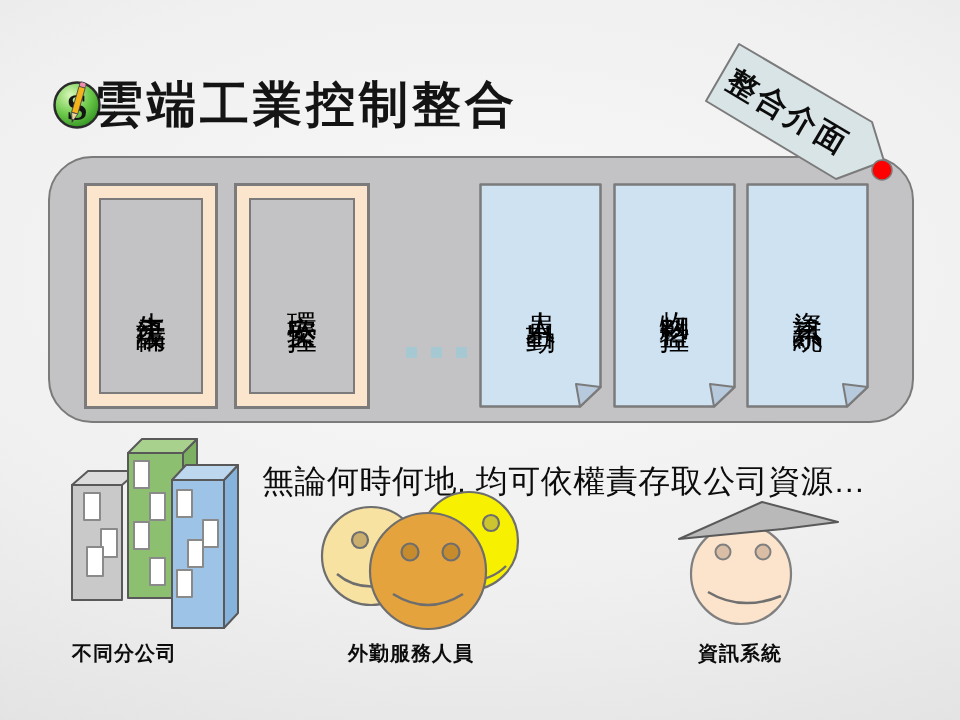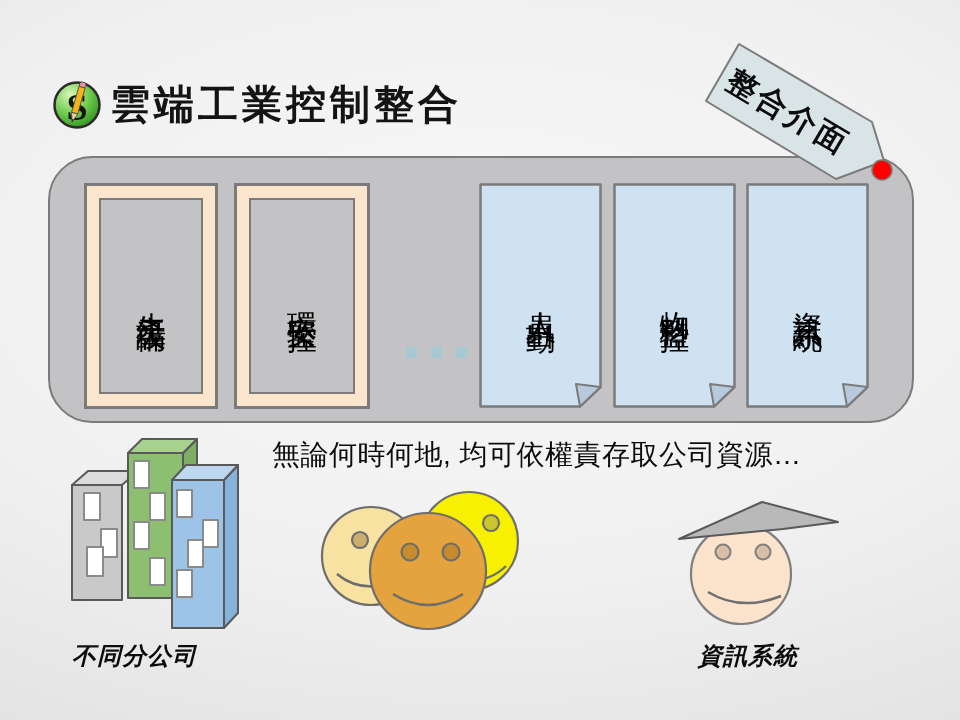--- a/index.html
+++ b/index.html
@@ -4,22 +4,22 @@
 <style>
   html,body{margin:0;padding:0;}
   .stage{
     position:relative; width:960px; height:720px; overflow:hidden;
     font-family:"Liberation Sans","DejaVu Sans",sans-serif;
     background:radial-gradient(ellipse 130% 95% at 50% 38%, #f8f8f8 0%, #f0f0f0 45%, #e1e1e1 82%, #d5d5d5 100%);
   }
   .abs{position:absolute;}
   
   .title{
-    left:110px; top:76px; height:56px; line-height:56px;
-    font-size:40px; font-weight:bold; color:#141414; letter-spacing:4px; white-space:nowrap;
+    left:94px; top:76px; height:56px; line-height:56px;
+    font-size:49px; font-weight:bold; color:#141414; letter-spacing:4px; white-space:nowrap;
   }
   
   .panel{
     left:48px; top:156px; width:866px; height:267px;
     background:#c3c3c5; border:2px solid #7b7b7b; border-radius:44px;
     box-sizing:border-box;
   }
   
   .framed-box{
     position:absolute; width:134px; height:226px;
@@ -39,25 +39,25 @@
     position:absolute; width:123px; height:225px;
     display:flex; align-items:center; justify-content:center;
   }
   .doc-box svg{position:absolute; left:0; top:0;}
   .doc-box .vtext{position:relative;}
   
   .dots{position:absolute; left:356px; top:189px; display:flex; gap:14px;}
   .dots span{width:11px; height:11px; background:#a6c8d2; display:block;}
   
   .caption{
-    left:262px; top:436px; font-size:28px; color:#0c0c0c; white-space:nowrap; letter-spacing:0.5px;margin-left:10px;
+    left:262px; top:460px; font-size:32px; color:#0c0c0c; white-space:nowrap; letter-spacing:0.5px;
   }
   
   .blabel{
-    top:640px; font-size:24px; font-weight:bold; color:#0c0c0c; letter-spacing:1px; white-space:nowrap;font-style:italic;
+    top:640px; font-size:20px; font-weight:bold; color:#0c0c0c; letter-spacing:1px; white-space:nowrap;
   }
 </style>
 </head>
 <body>
 
 <div class="stage">
 
   <svg class="abs" style="left:52px; top:80px;" width="50" height="50" viewBox="0 0 50 50">
     <defs>
       <radialGradient id="icg" cx="35%" cy="28%" r="80%">
@@ -184,15 +184,16 @@
 
   <svg class="abs" style="left:658px; top:488px;" width="200" height="150" viewBox="0 0 200 150">
     <circle cx="83" cy="86" r="50" fill="#fbe3cc" stroke="#808080" stroke-width="2.2"></circle>
     <circle cx="65" cy="64" r="7.5" fill="#d9bda4" stroke="#808080" stroke-width="2"></circle>
     <circle cx="105" cy="64" r="7.5" fill="#d9bda4" stroke="#808080" stroke-width="2"></circle>
     <path d="M50,104 Q83,124 123,108" fill="none" stroke="#707070" stroke-width="2.5"></path>
     <polygon points="21,51 104,14 180,34 125,41" fill="#b9b9b9" stroke="#595959" stroke-width="2" stroke-linejoin="round"></polygon>
   </svg>
 
   <div class="abs blabel" style="left:72px;">不同分公司</div>
+  <div class="abs blabel" style="left:348px;">外勤服務人員</div>
   <div class="abs blabel" style="left:698px;">資訊系統</div>
 
 </div>
 
 </body></html>

